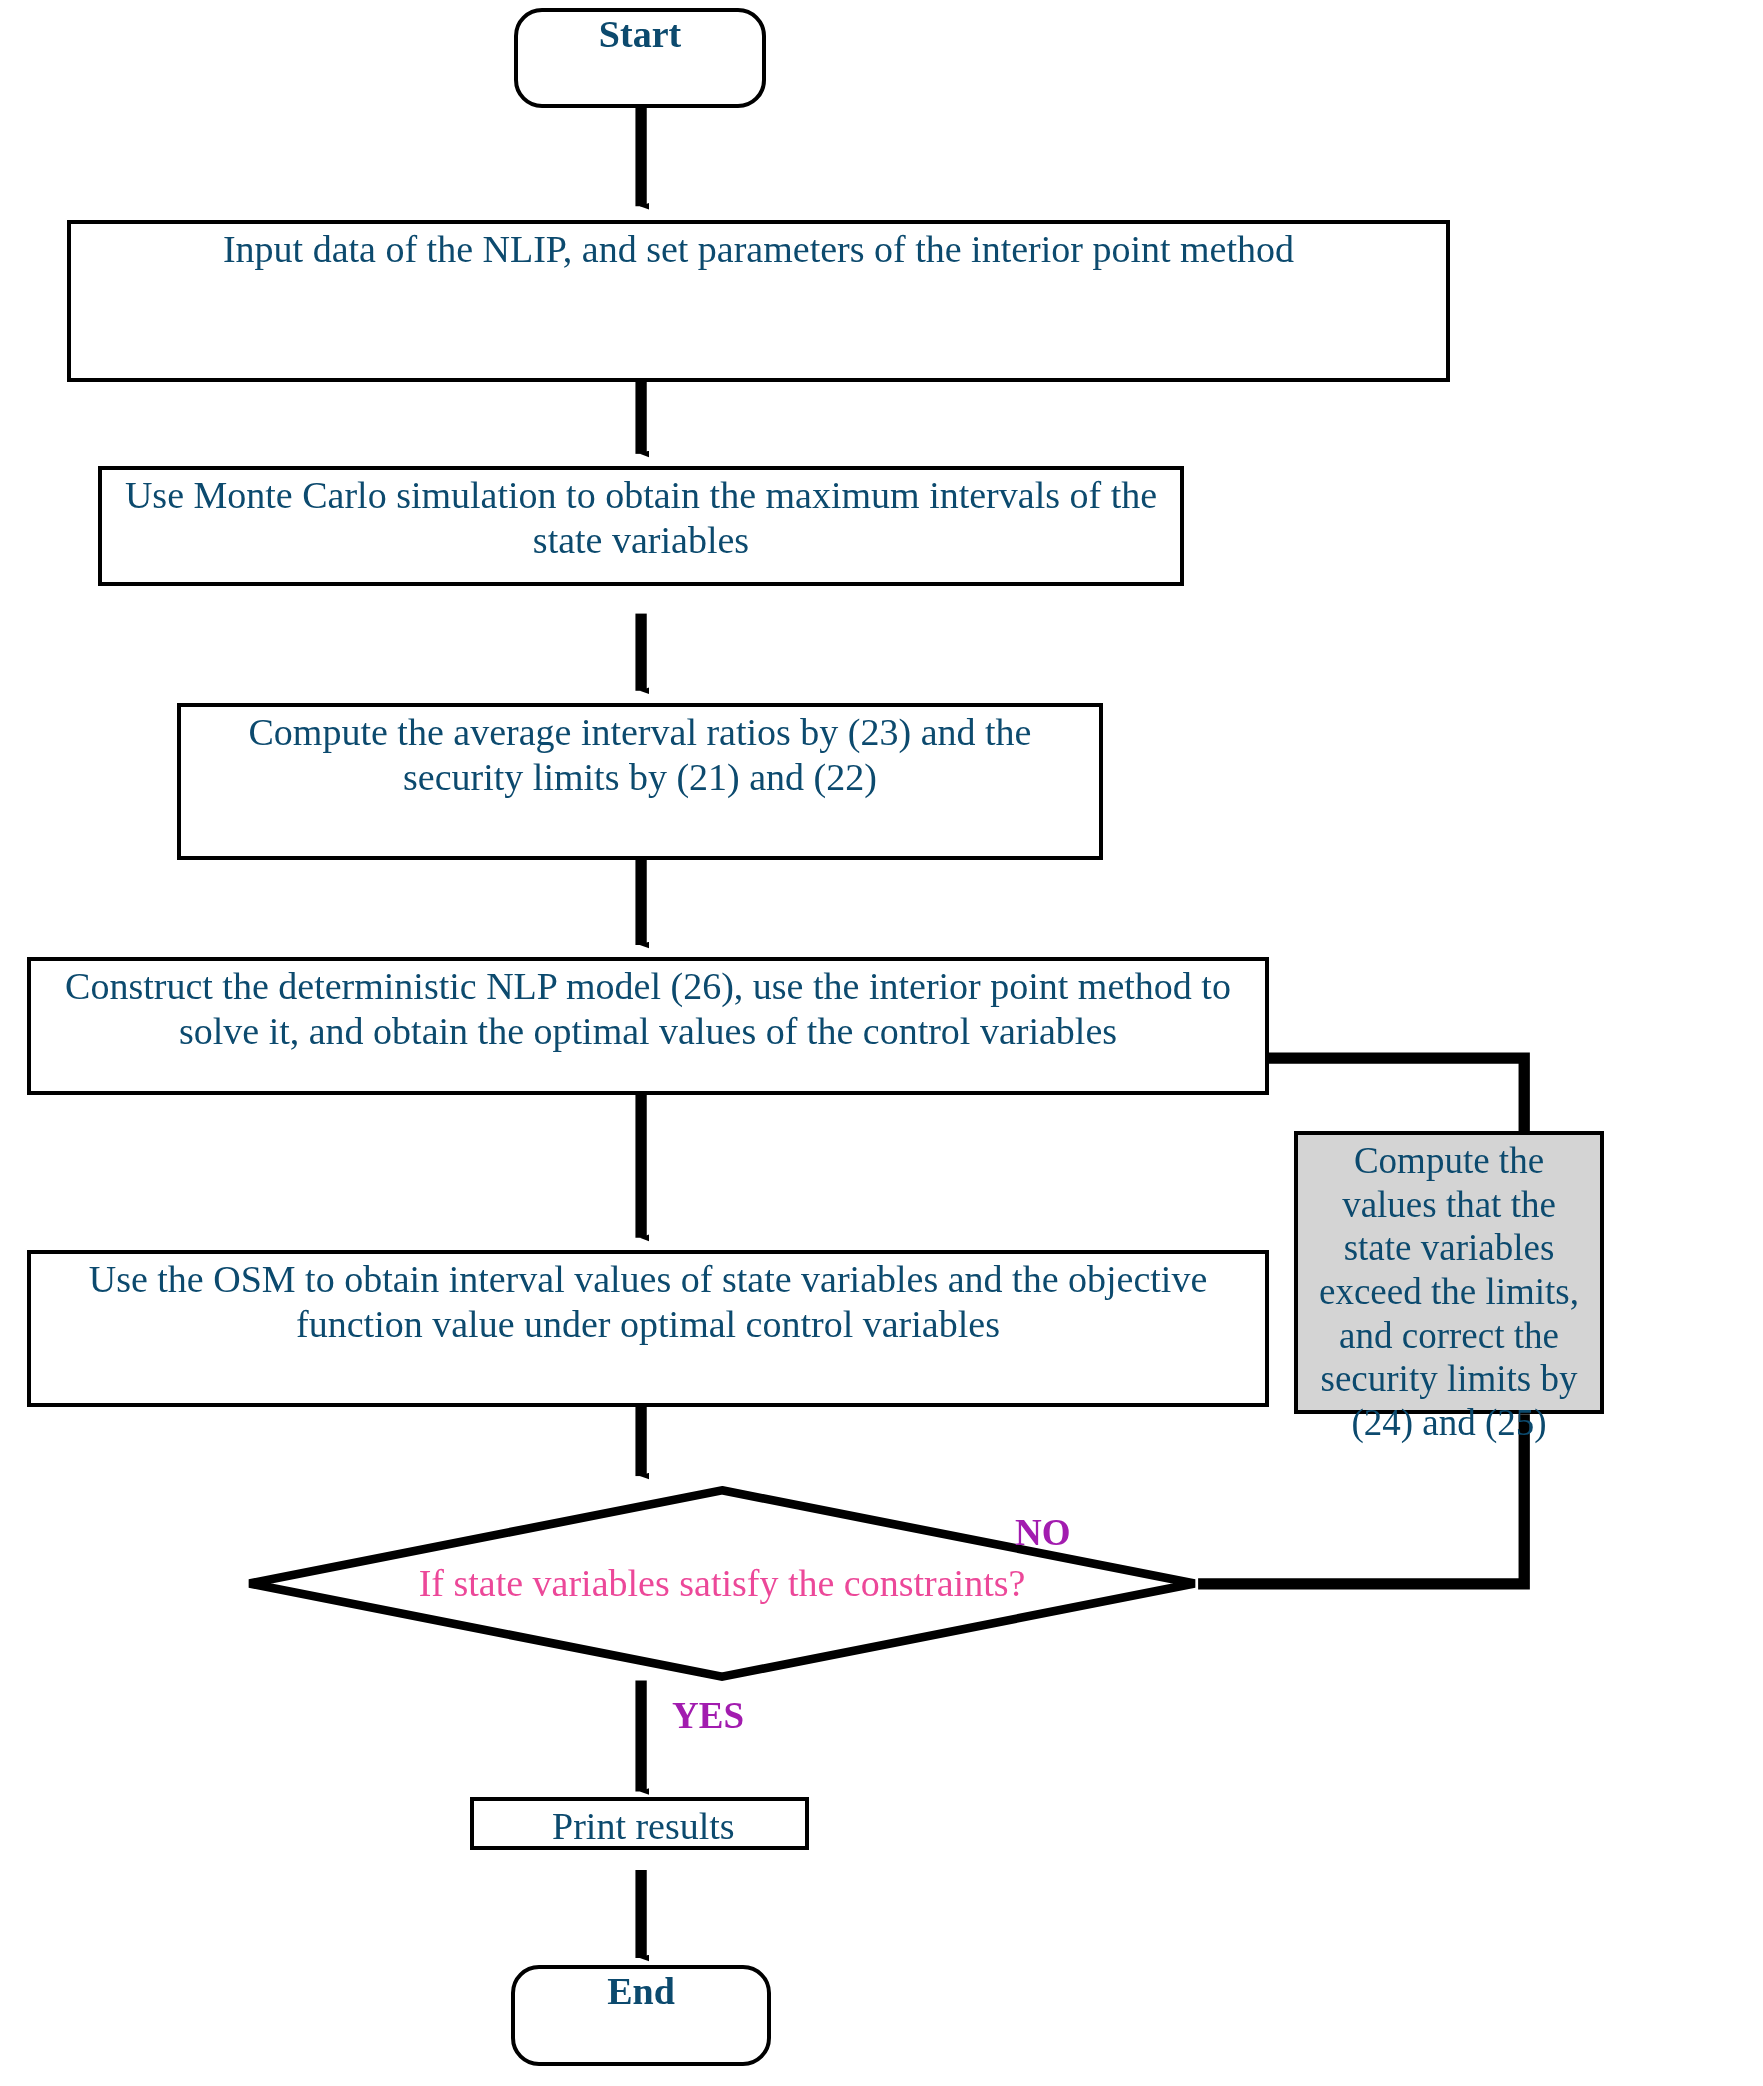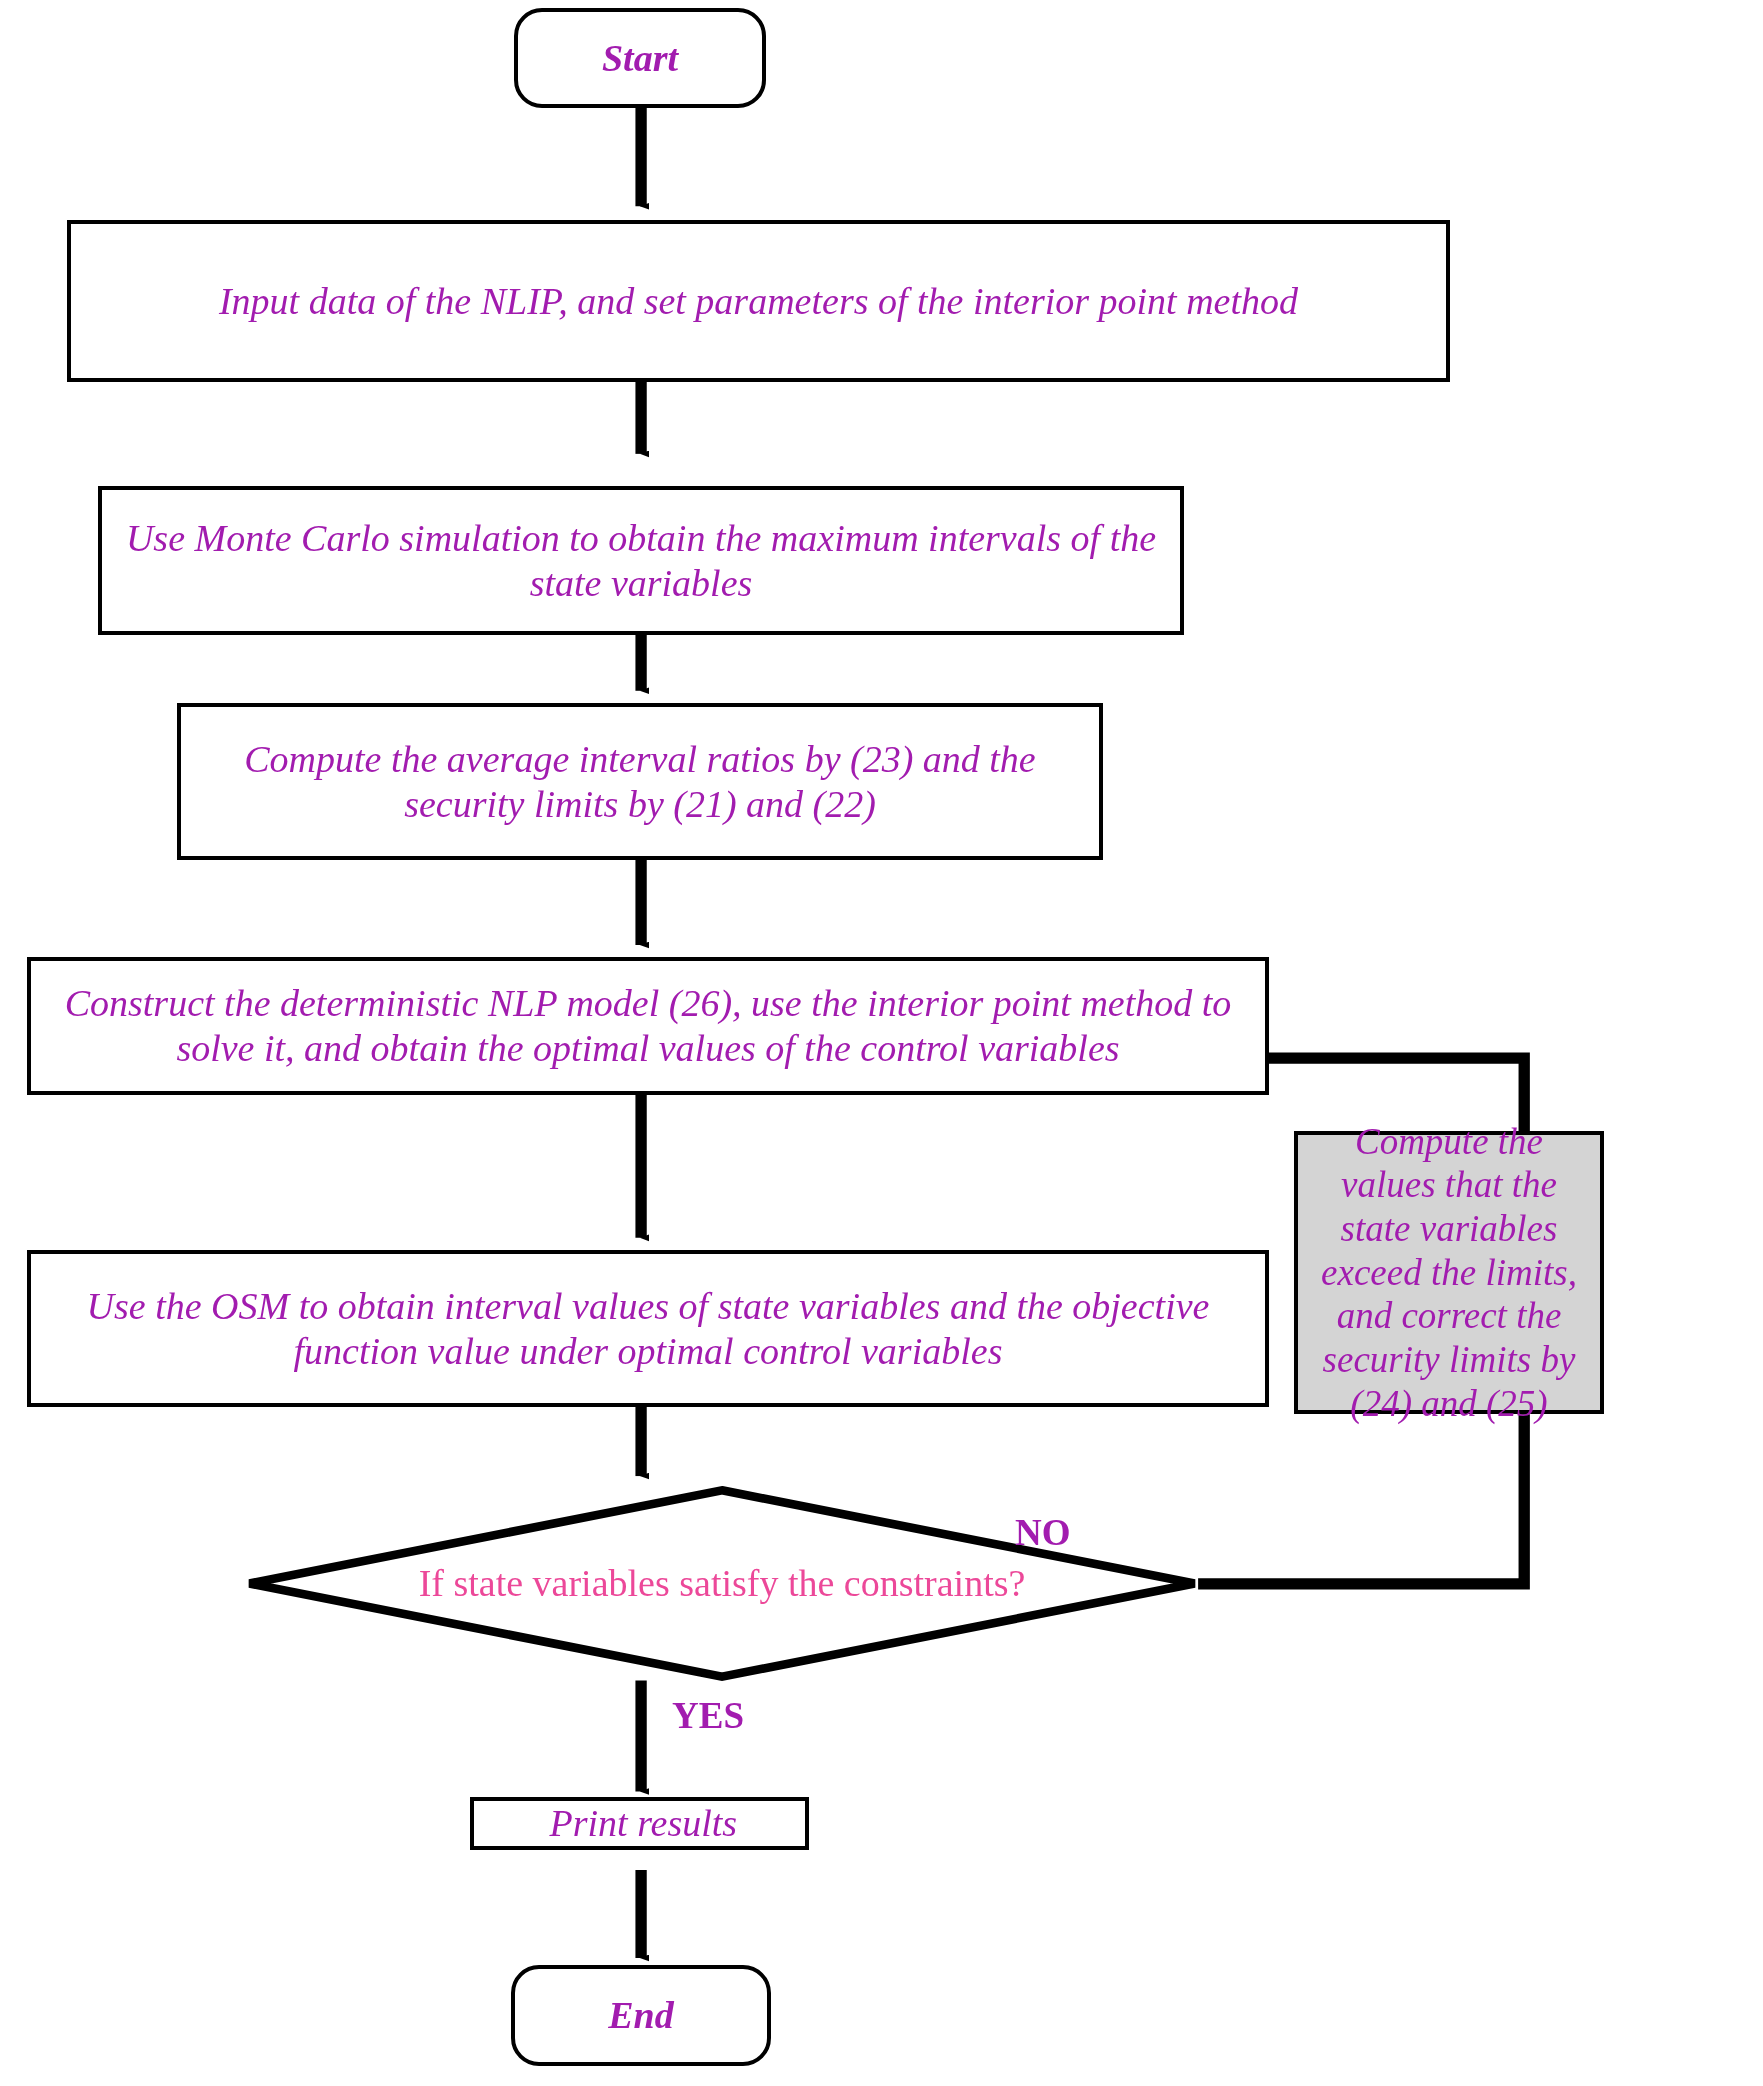--- a/index.html
+++ b/index.html
@@ -14,29 +14,27 @@
     position: relative;
     width: 1764px;
     height: 2087px;
     background: #ffffff;
     overflow: hidden;
   }
   .node {
     position: absolute;
     box-sizing: border-box;
     display: flex;
-    align-items: center;
     justify-content: center;
     text-align: center;
-    color: #a21caf;
+    color: #0c4a6e;
     background: #ffffff;
     border: 4.7px solid #000000;
     line-height: 1.18;
     z-index: 3;
-    font-style: italic;
   }
   .terminator {
     border-radius: 28px;
     font-weight: bold;
     font-size: 38px;
   }
   .process {
     font-size: 38px;
     padding: 2.7px 9.3px;
   }
@@ -147,21 +145,21 @@
   </svg>
 
   <div class="node terminator" style="left:514px; top:8px; width:252px; height:100px;">
     <span class="txt">Start</span>
   </div>
 
   <div class="node process" style="left:52px; top:220px; width:1383px; height:162px;margin-left:15px;">
     <span class="txt">Input  data of the NLIP, and set parameters of the interior point method</span>
   </div>
 
-  <div class="node process" style="left:98px; top:486px; width:1086px; height:149px;">
+  <div class="node process" style="left:98px; top:466px; width:1086px; height:120px;">
     <span class="txt">Use  Monte Carlo simulation to obtain the maximum intervals of the state variables</span>
   </div>
 
   <div class="node process" style="left:177px; top:703px; width:926px; height:157px;">
     <span class="txt">Compute  the average interval ratios by (23) and the security limits by (21) and (22)</span>
   </div>
 
   <div class="node process" style="left:27px; top:957px; width:1242px; height:138px;">
     <span class="txt">Construct  the deterministic  NLP  model (26), use the interior point method to solve it, and obtain the optimal values of the control variables</span>
   </div>

